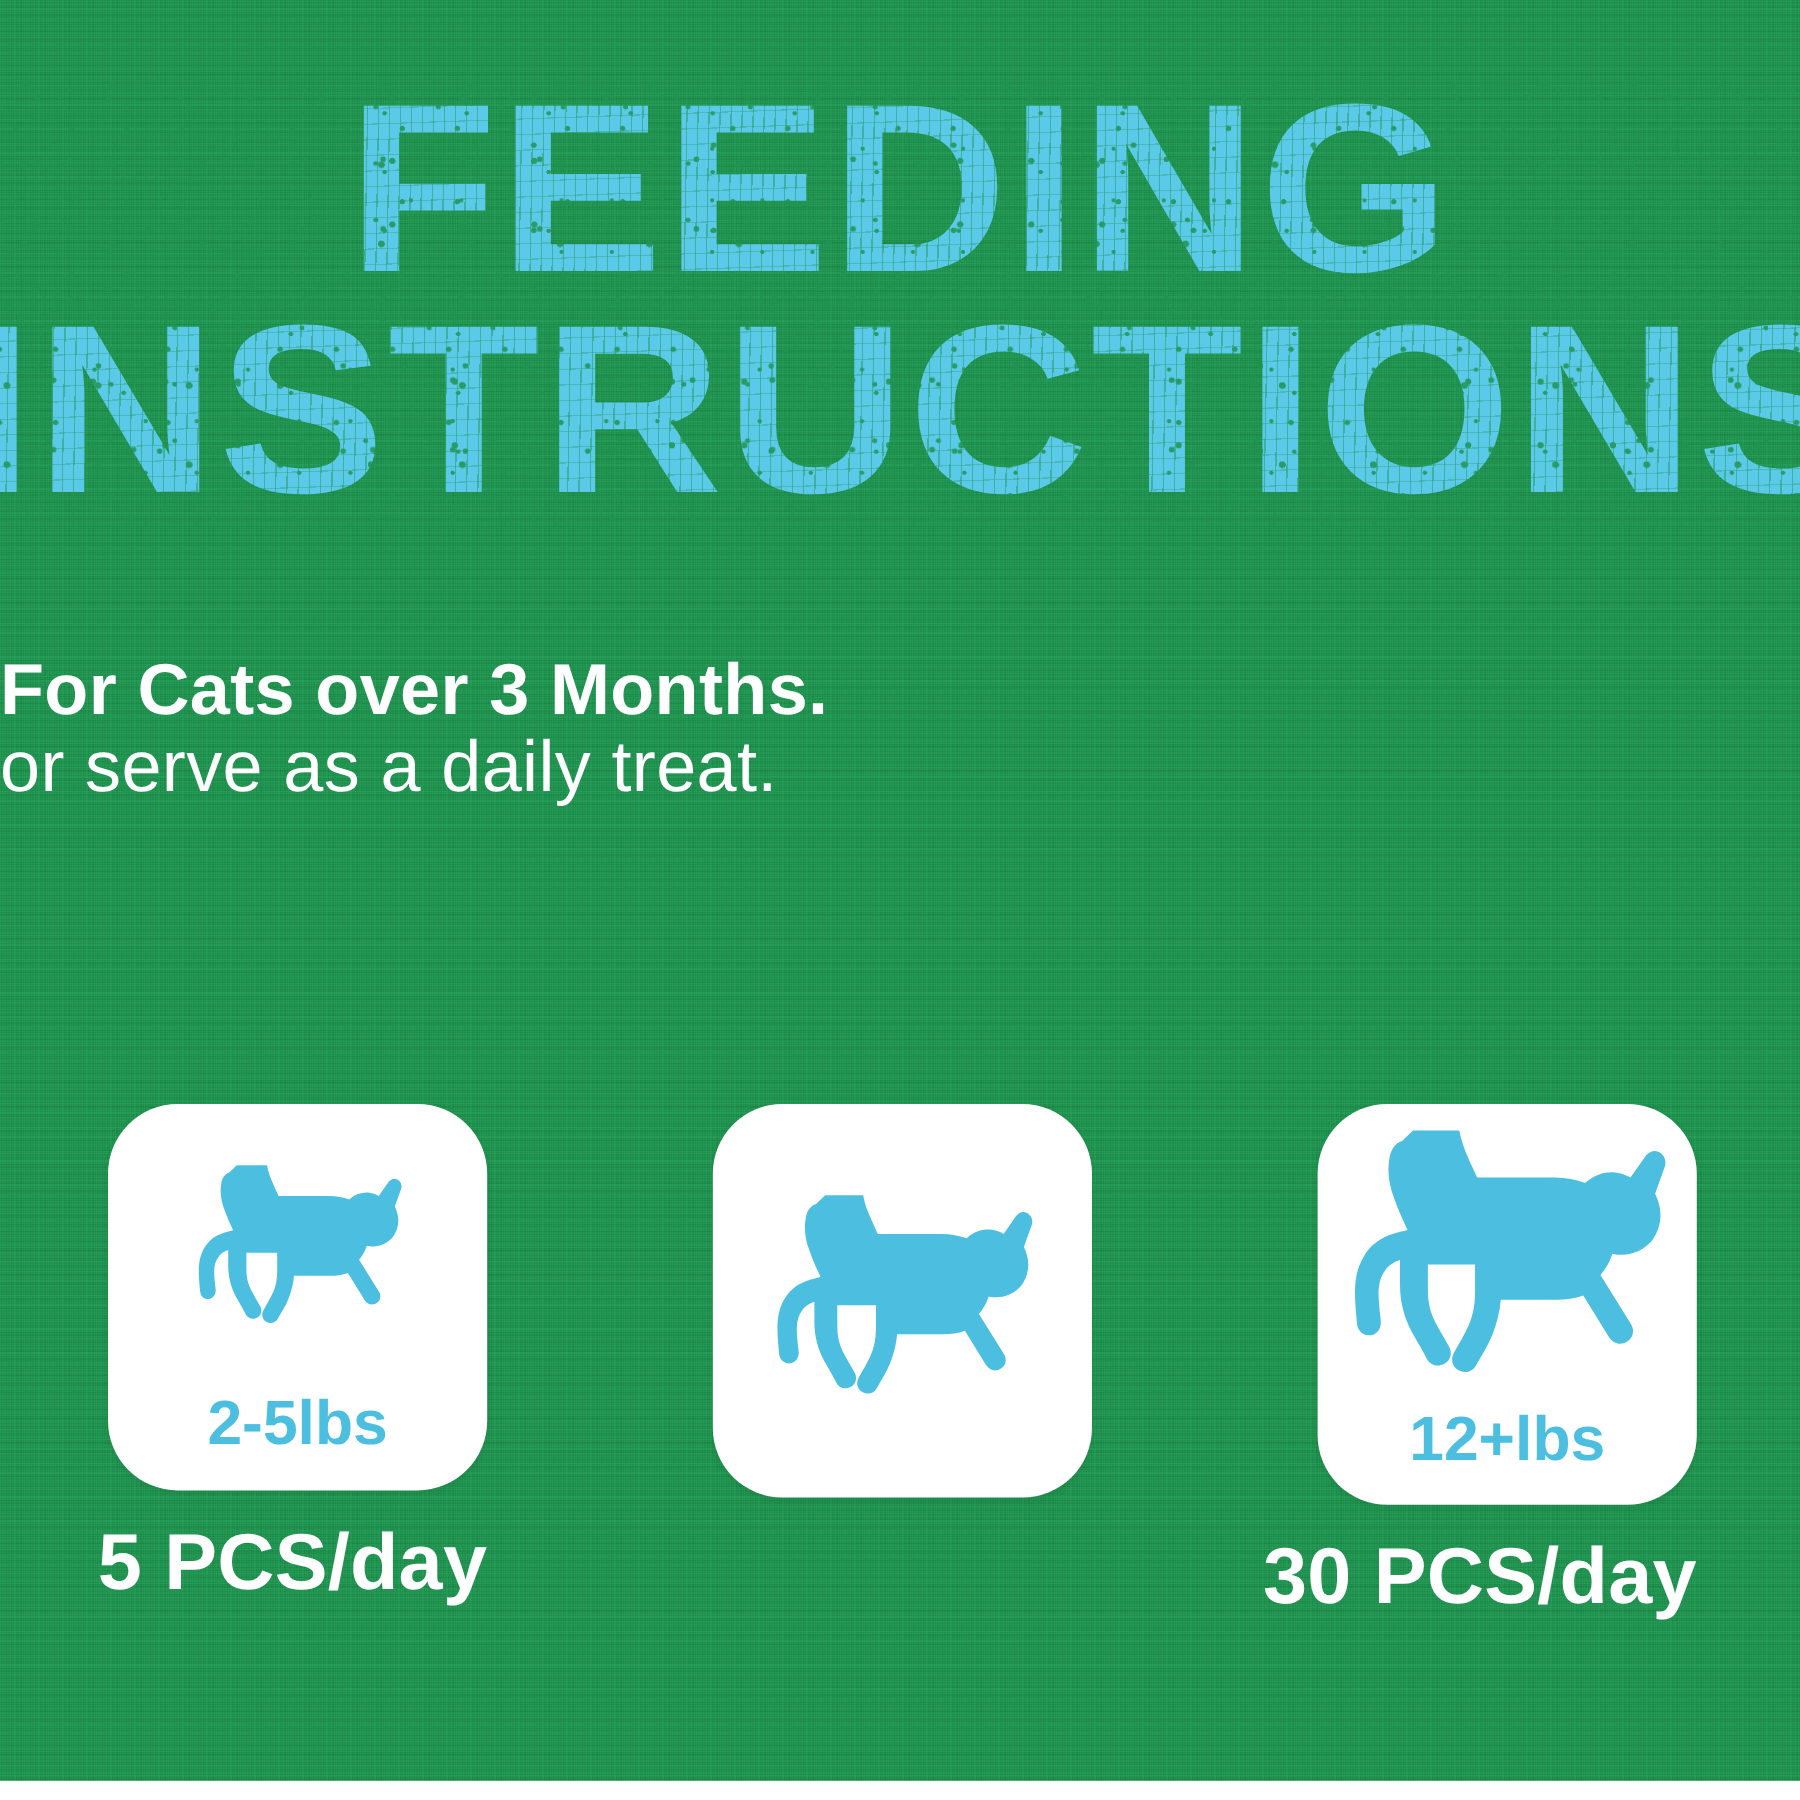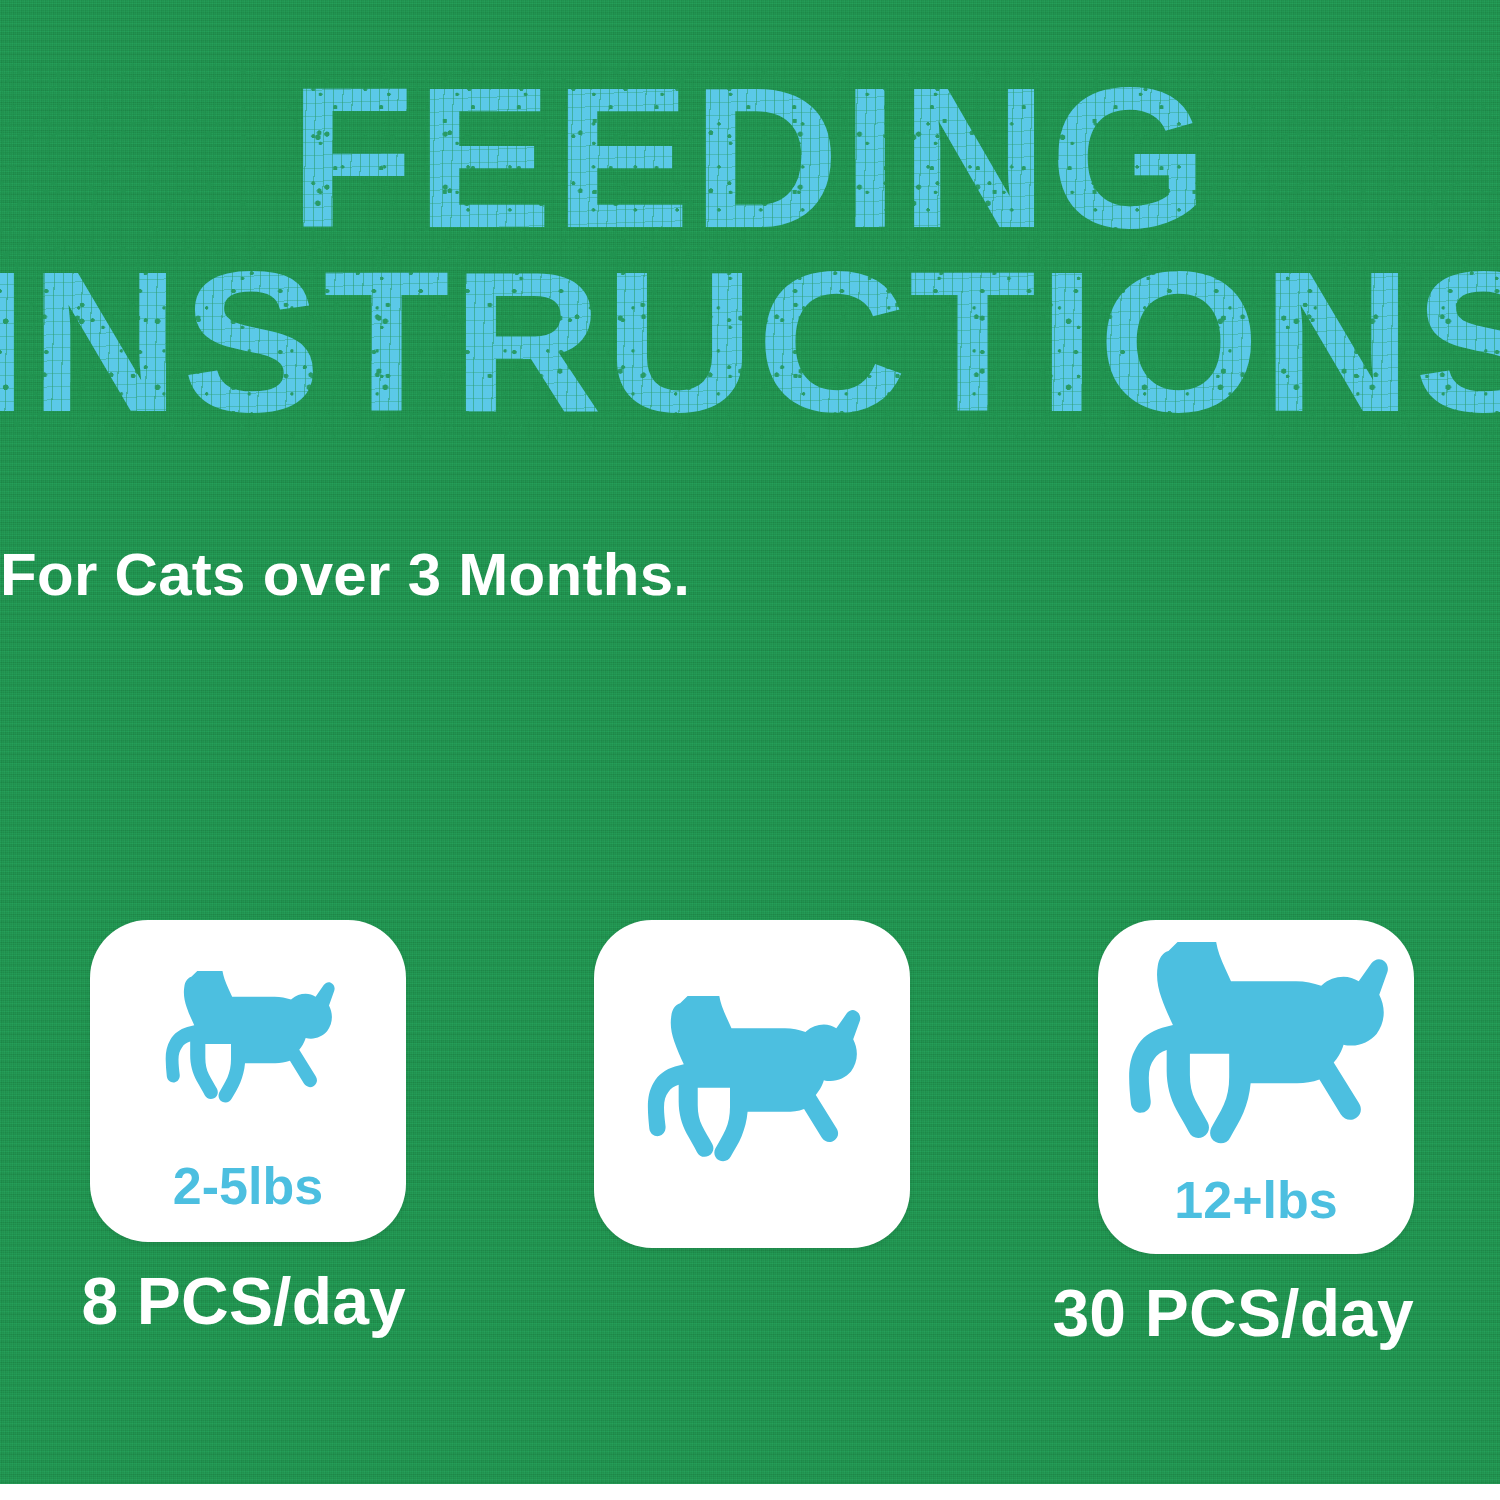--- a/index.html
+++ b/index.html
@@ -171,34 +171,35 @@
 
   <div class="texture"></div>
 
   <div class="title-block">
     <span class="title-line title-line-1">FEEDING</span>
     <span class="title-line title-line-2">INSTRUCTIONS</span>
   </div>
 
   <div class="copy">
     <span class="copy-line strong">For Cats over 3 Months.</span>
+    <span class="copy-line light">or serve as a daily treat.</span>
   </div>
 
   <div class="cards">
 
     <div class="card-col">
       <div class="card card-s">
         <div class="cat-wrap cat-s">
           <svg viewBox="0 0 300 235" xmlns="http://www.w3.org/2000/svg" aria-hidden="true">
             <path fill="#4CBFE0" d="M52 10c-7 2-11 9-12 17-2 12 0 24 4 35 4 12 9 22 13 31l-12 3c-13 4-23 11-29 22-6 10-8 21-8 33 0 10 1 20 2 30 1 7 7 11 13 10 6-1 10-7 9-14-1-9-2-17-2-25 0-9 2-16 6-21 3-5 8-8 14-10l0 23c0 16 4 31 11 44 5 9 10 17 14 25 3 6 10 8 16 5 6-3 8-10 5-16-5-9-10-17-14-25-4-8-6-17-6-28l0-24 44 0 0 26c0 12-2 22-6 31-4 9-9 17-14 26-3 6-1 13 5 16 6 3 13 1 16-5 5-9 11-18 15-28 4-10 7-21 8-33l52 0c9 0 17-1 25-4l24 39c4 6 11 8 17 4 6-4 7-11 3-17l-28-45c4-5 8-11 10-17l1-3c3 1 6 1 9 1 11 0 21-5 28-13 5-7 8-15 8-24 0-7-2-14-5-20l9-25c2-6-1-12-6-14-4-2-9 0-12 4l-14 20c-5-3-11-5-17-5-9 0-17 3-24 9l-1 1c-9-3-18-5-28-5l-73 0c-4-9-9-19-13-30-3-9-5-18-4-26 1-5 2-7 3-8 3-1 6 1 9 4 4 5 11 5 16 1 4-4 5-11 1-16-7-9-18-14-29-11z"></path>
           </svg>
         </div>
         <div class="weight">2-5lbs</div>
       </div>
-      <div class="dose">8 PCS/day</div>
+      <div class="dose">5 PCS/day</div>
     </div>
 
     <div class="card-col">
       <div class="card card-m">
         <div class="cat-wrap cat-m">
           <svg viewBox="0 0 300 235" xmlns="http://www.w3.org/2000/svg" aria-hidden="true">
             <path fill="#4CBFE0" d="M52 10c-7 2-11 9-12 17-2 12 0 24 4 35 4 12 9 22 13 31l-12 3c-13 4-23 11-29 22-6 10-8 21-8 33 0 10 1 20 2 30 1 7 7 11 13 10 6-1 10-7 9-14-1-9-2-17-2-25 0-9 2-16 6-21 3-5 8-8 14-10l0 23c0 16 4 31 11 44 5 9 10 17 14 25 3 6 10 8 16 5 6-3 8-10 5-16-5-9-10-17-14-25-4-8-6-17-6-28l0-24 44 0 0 26c0 12-2 22-6 31-4 9-9 17-14 26-3 6-1 13 5 16 6 3 13 1 16-5 5-9 11-18 15-28 4-10 7-21 8-33l52 0c9 0 17-1 25-4l24 39c4 6 11 8 17 4 6-4 7-11 3-17l-28-45c4-5 8-11 10-17l1-3c3 1 6 1 9 1 11 0 21-5 28-13 5-7 8-15 8-24 0-7-2-14-5-20l9-25c2-6-1-12-6-14-4-2-9 0-12 4l-14 20c-5-3-11-5-17-5-9 0-17 3-24 9l-1 1c-9-3-18-5-28-5l-73 0c-4-9-9-19-13-30-3-9-5-18-4-26 1-5 2-7 3-8 3-1 6 1 9 4 4 5 11 5 16 1 4-4 5-11 1-16-7-9-18-14-29-11z"></path>
           </svg>
         </div>
       </div>

